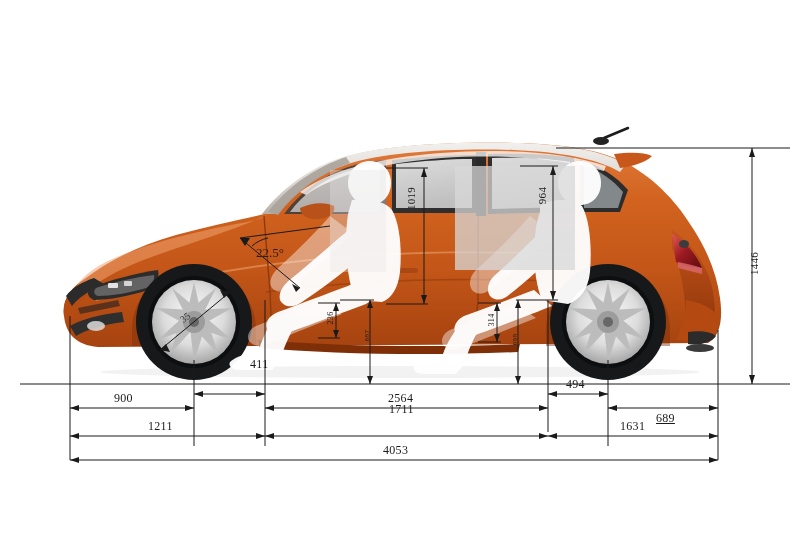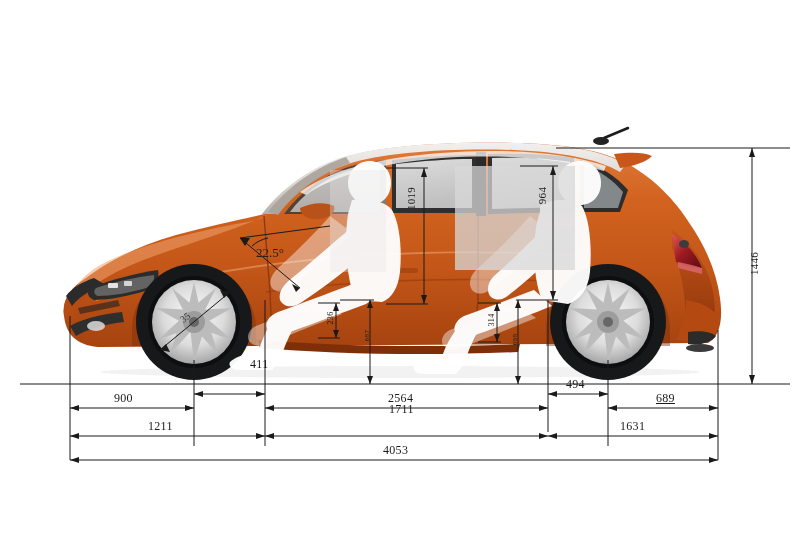--- a/index.html
+++ b/index.html
@@ -400,21 +400,21 @@
   </svg>
 
   <div class="dim-label dim-h" style="left:114px; top:392px;">900</div>
 
   <div class="dim-label dim-h" style="left:218px; top:358px;margin-left:32px;">411</div>
 
   <div class="dim-label dim-h" style="left:388px; top:392px;">2564</div>
 
   <div class="dim-label dim-h" style="left:566px; top:378px;">494</div>
 
-  <div class="dim-label dim-h" style="left:656px; top:392px;text-decoration:underline;">689</div>
+  <div class="dim-label dim-h" style="left:656px; top:412px;text-decoration:underline;">689</div>
 
   <div class="dim-label dim-h" style="left:148px; top:420px;">1211</div>
 
   <div class="dim-label dim-h" style="left:389px; top:403px;">1711</div>
 
   <div class="dim-label dim-h" style="left:620px; top:420px;">1631</div>
 
   <div class="dim-label dim-h" style="left:383px; top:444px;">4053</div>
 
   <div class="dim-label dim-v" style="left:737px; top:258px; width:34px; text-align:center;">1446</div>

